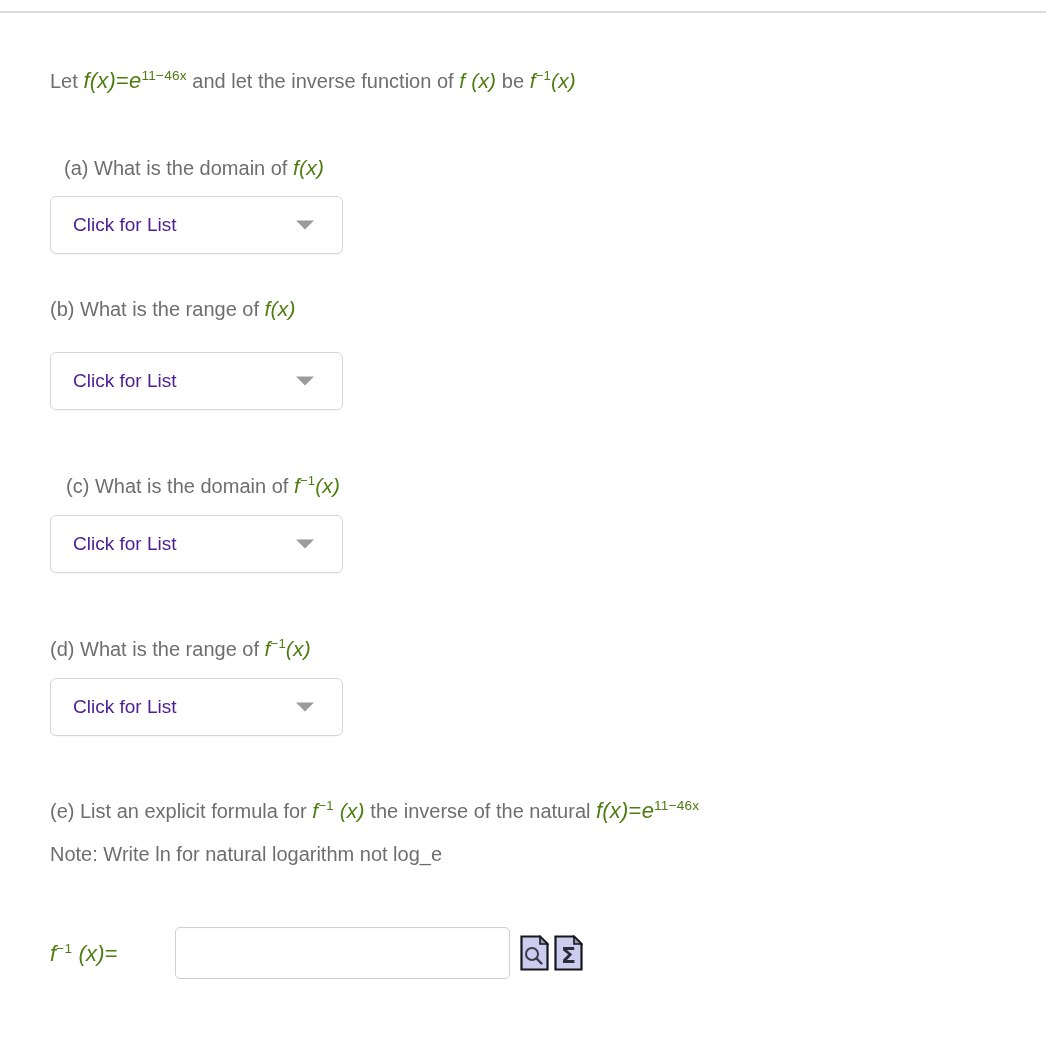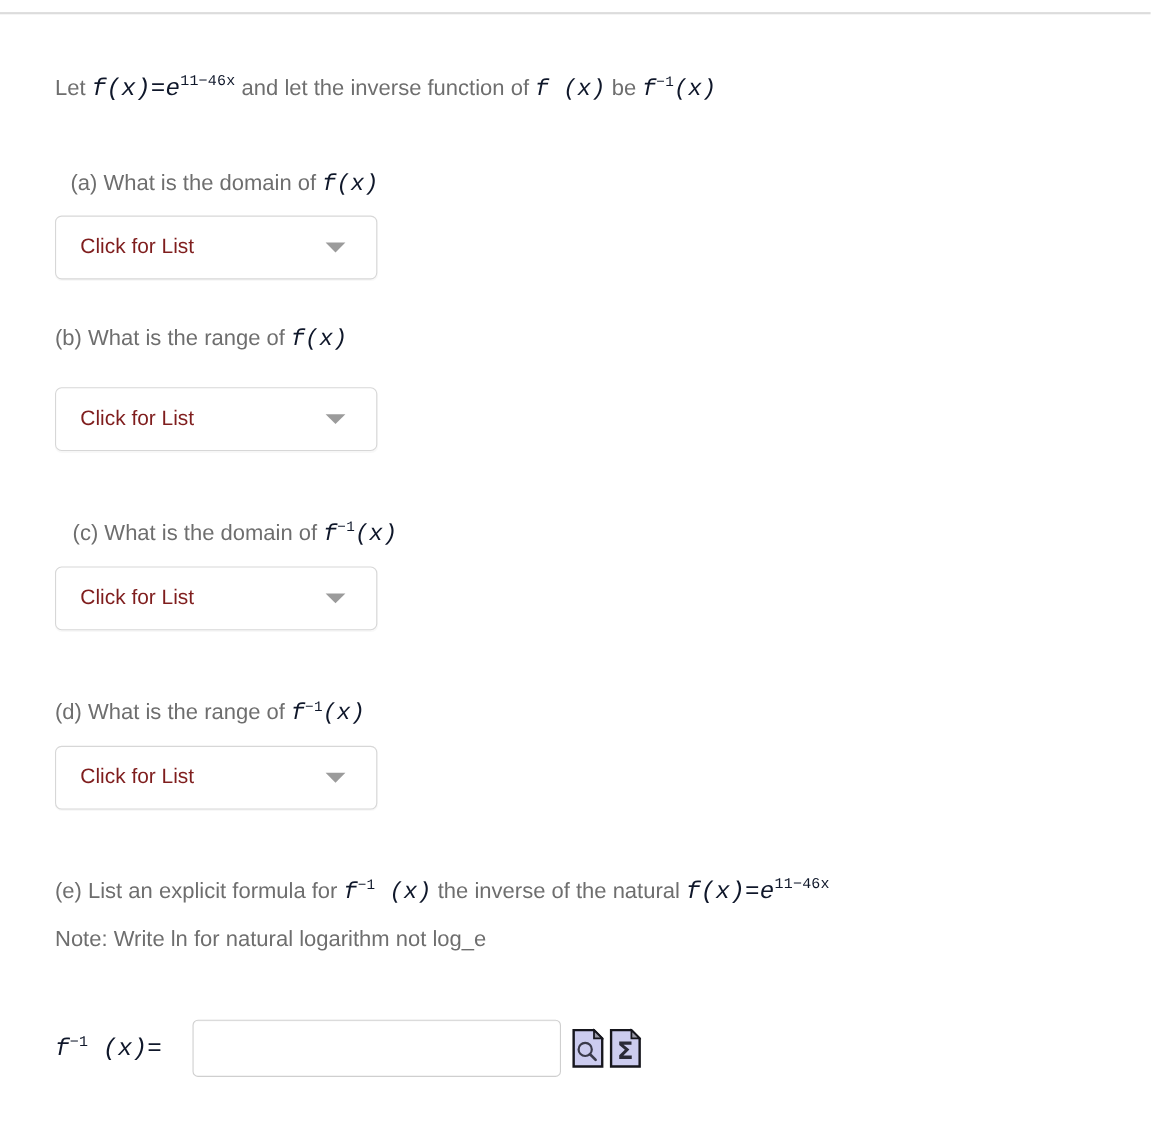--- a/index.html
+++ b/index.html
@@ -37,23 +37,23 @@
   .prompt {
     position: absolute;
     font-size: 20px;
     color: #6e6e6e;
     white-space: nowrap;
     line-height: 1;
   }
 
   
   .math {
-    font-family: Liberation Mono, monospace;
+    font-family: Liberation Sans, sans-serif;
     font-style: italic;
-    color: #0f172a;
+    color: #4d7c0f;
     font-size: 21px;
     letter-spacing: .2px;
   }
   .math .up { font-style: normal; }
   .math sup {
     font-size: .62em;
     vertical-align: super;
     font-style: normal;
     line-height: 0;
   }
@@ -70,21 +70,21 @@
     border: 1px solid #d7d7d7;
     border-radius: 6px;
     box-shadow: 0 1px 1px rgba(0,0,0,0.03);
   }
   .dropdown .dd-label {
     position: absolute;
     left: 22px;
     top: 50%;
     transform: translateY(-50%);
     font-size: 19px;
-    color: #7f1d1d;
+    color: #4c1d95;
     font-family: "Liberation Sans", sans-serif;
     white-space: nowrap;
   }
   .dropdown .dd-arrow {
     position: absolute;
     right: 28px;
     top: 50%;
     transform: translateY(-50%);
     width: 0;
     height: 0;

